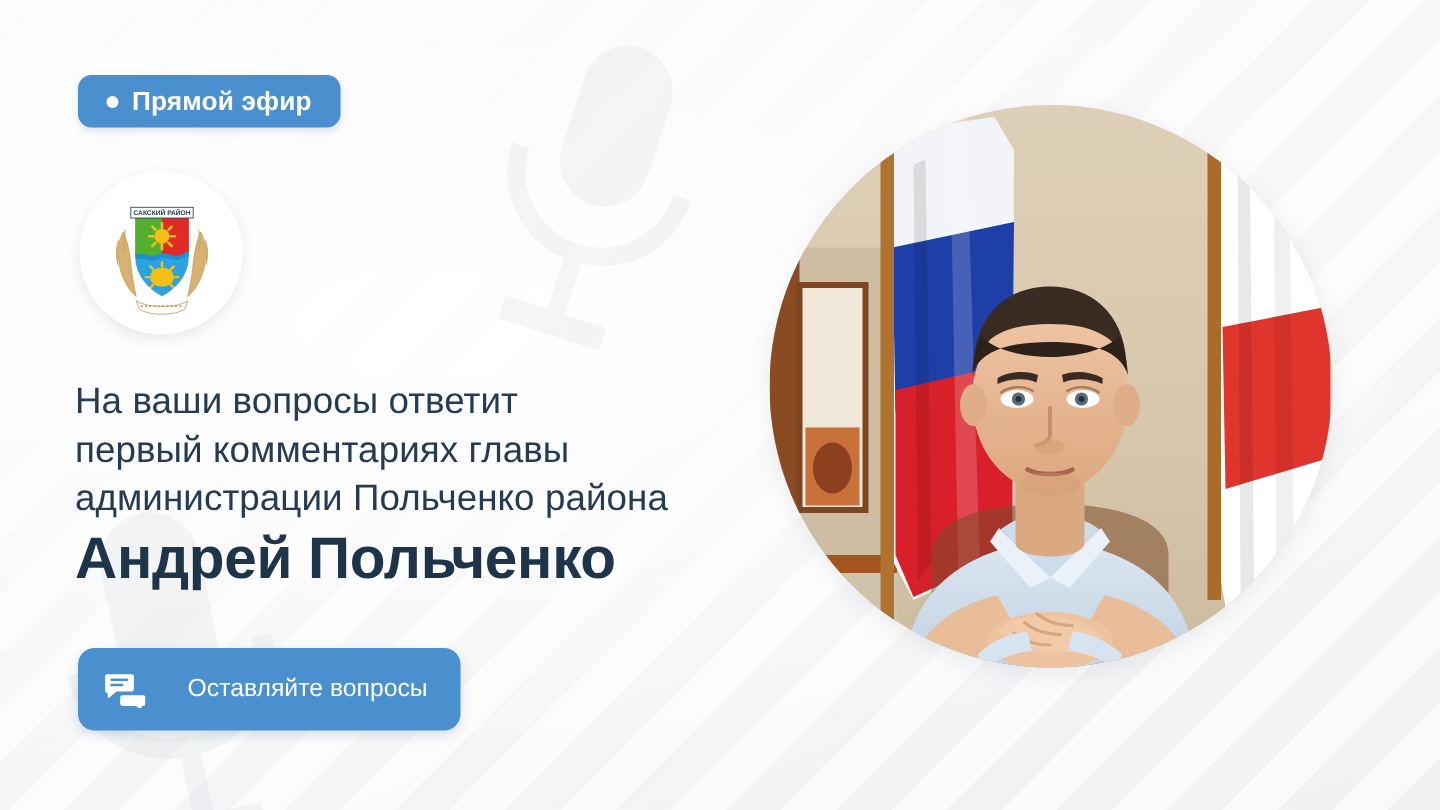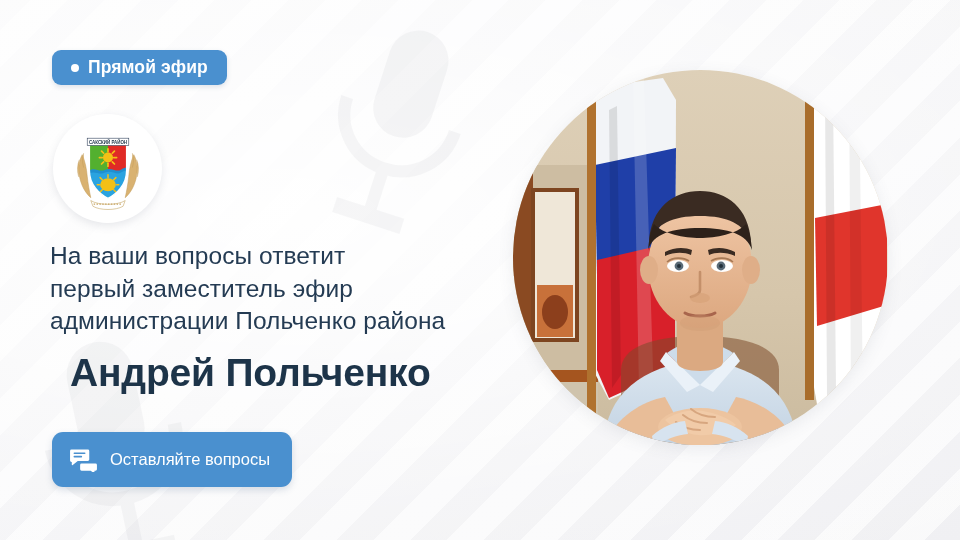--- a/index.html
+++ b/index.html
@@ -34,30 +34,30 @@
   .live-dot{width:8px;height:8px;border-radius:50%;background:#ffffff;flex:none;}
   .live-text{color:#ffffff;font-size:17.5px;font-weight:700;letter-spacing:.1px;white-space:nowrap;text-align:right;}
 
   
   .emblem{position:absolute;left:53px;top:114px;width:109px;height:109px;border-radius:50%;
     background:#ffffff;box-shadow:0 3px 9px rgba(90,100,120,.14);
     display:flex;align-items:center;justify-content:center;overflow:hidden;}
   .emblem svg{width:86px;height:86px;display:block;}
 
   
-  .headline{position:absolute;left:50px;top:240px;width:470px;
+  .headline{position:absolute;left:50px;top:252px;width:470px;
     color:#243b53;font-size:24.5px;line-height:1.33;font-weight:400;letter-spacing:.05px;}
   .headline .ln{display:block;white-space:nowrap;}
 
   .person-name{position:absolute;left:50px;top:352px;width:520px;
-    color:#1d3449;font-size:39px;line-height:1.08;font-weight:700;letter-spacing:-.2px;white-space:nowrap;margin-left:20px;}
+    color:#1d3449;font-size:39px;line-height:1.08;font-weight:700;letter-spacing:-.2px;white-space:nowrap;}
 
   
   .cta{position:absolute;left:52px;top:432px;height:55px;
-    display:flex;align-items:center;gap:13px;padding:0 22px 0 18px;
+    display:flex;align-items:center;gap:28px;padding:0 22px 0 18px;
     background:#4a90cf;border-radius:11px;box-shadow:0 3px 7px rgba(60,90,130,.18);}
   .cta-icon{width:27px;height:24px;flex:none;color:#fff;}
   .cta-icon svg{display:block;width:100%;height:100%;}
   .cta-text{color:#ffffff;font-size:16.5px;line-height:1.26;font-weight:400;}
   .cta-text span{display:block;white-space:nowrap;}
 
   
   .portrait{position:absolute;left:513px;top:70px;width:375px;height:375px;border-radius:50%;
     overflow:hidden;box-shadow:0 4px 16px rgba(80,90,110,.10);}
   .portrait svg{display:block;width:100%;height:100%;}
@@ -148,21 +148,21 @@
       <rect x="31" y="17" width="58" height="10" fill="#ffffff" stroke="#2a3b55" stroke-width="0.8"></rect>
       <text x="60" y="24.6" text-anchor="middle" font-family="'Liberation Sans',sans-serif" font-size="6.2" font-weight="700" fill="#1d3449">САКСКИЙ РАЙОН</text>
 
       <path d="M36 104c10 7 38 7 48 0l-3 8c-10 6-32 6-42 0z" fill="#ffffff" stroke="#c2a15f" stroke-width="0.8"></path>
       <path d="M40 109h40" stroke="#c8a45f" stroke-width="1.6" stroke-dasharray="2 2"></path>
     </svg>
   </div>
 
   <div class="headline">
     <span class="ln">На ваши вопросы ответит</span>
-    <span class="ln">первый заместитель эфир</span>
+    <span class="ln">первый комментариях главы</span>
     <span class="ln">администрации Польченко района</span>
   </div>
 
   <div class="person-name">Андрей Польченко</div>
 
   <div class="cta">
     <span class="cta-icon">
       <svg viewBox="0 0 28 25" fill="currentColor">
         <path d="M1.5 1.5h17a1.5 1.5 0 0 1 1.5 1.5v9a1.5 1.5 0 0 1-1.5 1.5H8l-5.2 4.3a.6.6 0 0 1-1-.47V14.5H1.5A1.5 1.5 0 0 1 0 13V3a1.5 1.5 0 0 1 1.5-1.5z"></path>
         <rect x="3.6" y="4.6" width="12.5" height="1.7" rx=".85" fill="#4a90cf"></rect>

